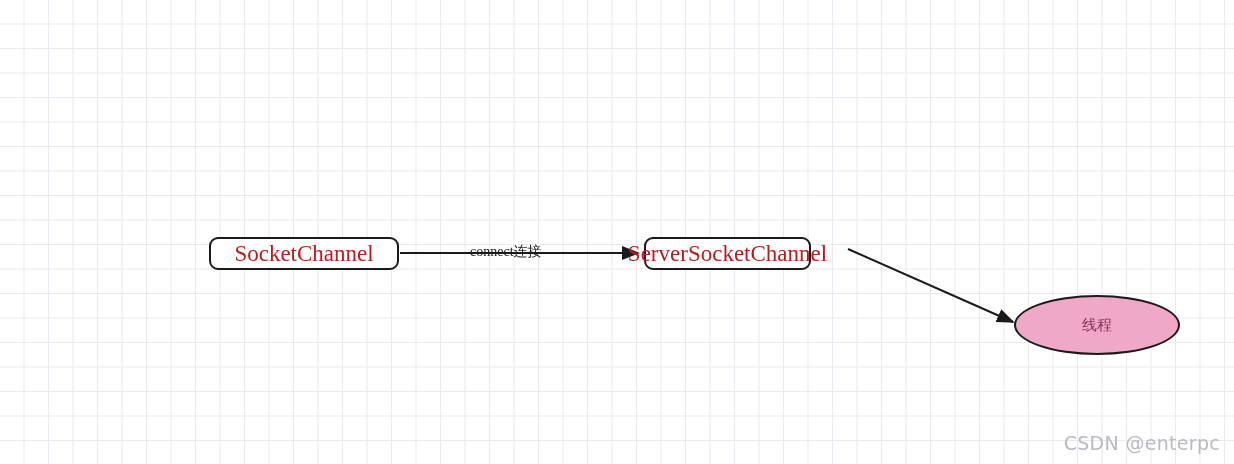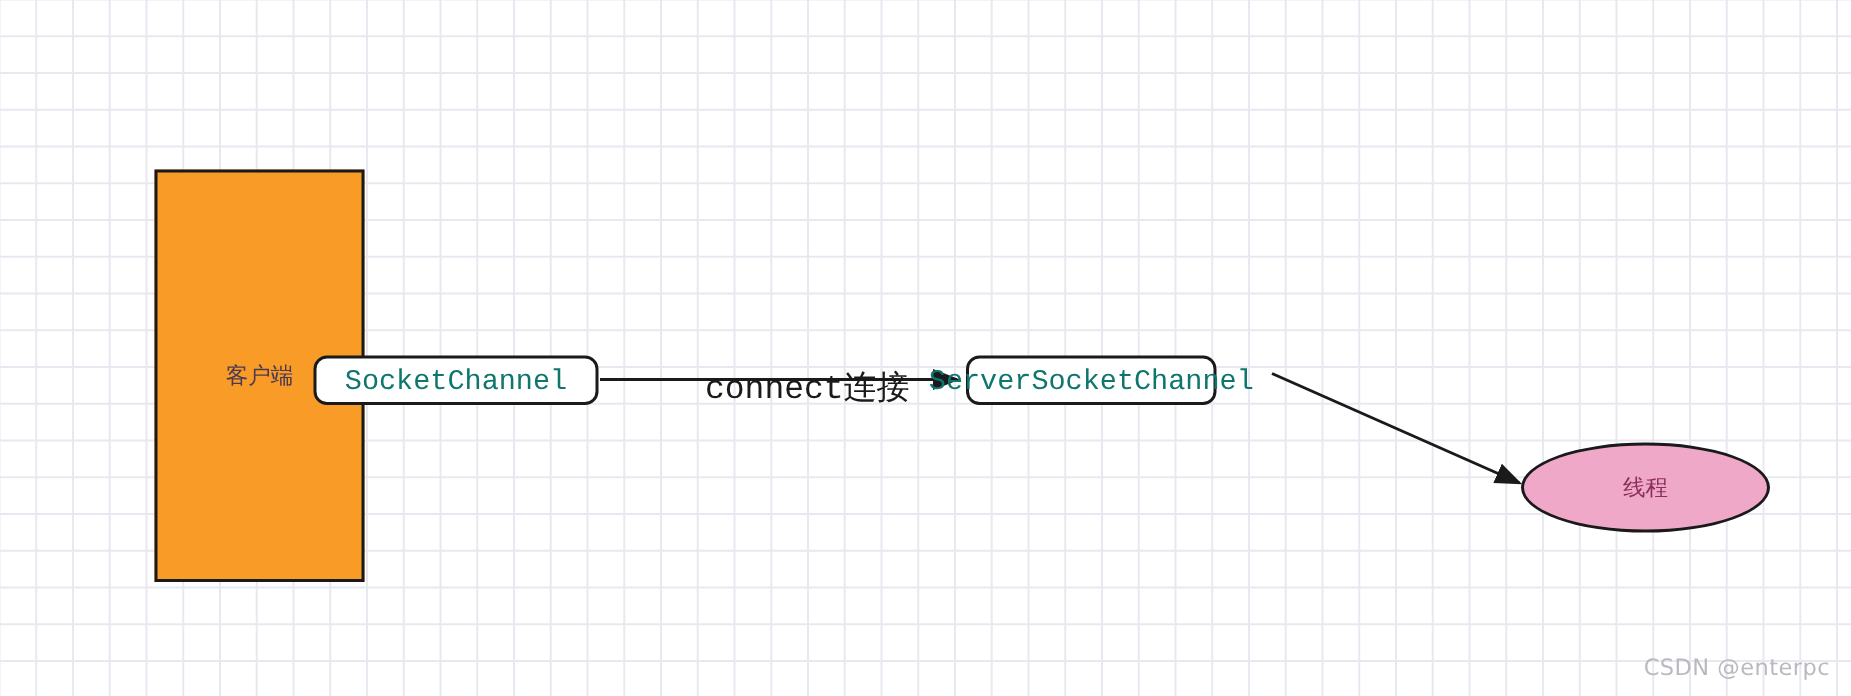--- a/index.html
+++ b/index.html
@@ -55,23 +55,23 @@
     top: 129px;
     font-size: 15px;
     color: #4a3a52;
     font-family: "DejaVu Sans", sans-serif;
     white-space: nowrap;
   }
   .rounded-node {
     background: #ffffff;
     border: 2px solid #1a1a1a;
     border-radius: 9px;
-    font-size: 19px;
-    color: #0f766e;
-    font-family: Liberation Mono, monospace;
+    font-size: 23px;
+    color: #b91c1c;
+    font-family: Liberation Serif, serif;
   }
   .socket-channel {
     left: 209px;
     top: 237px;
     width: 190px;
     height: 33px;
   }
   .server-socket-channel {
     left: 644px;
     top: 237px;
@@ -87,31 +87,31 @@
     border: 2px solid #1a1a1a;
     border-radius: 50%;
     font-size: 15px;
     color: #8a2f5a;
     font-family: Liberation Mono, monospace;
   }
   .edge-label {
     position: absolute;
     left: 470px;
     top: 243px;
-    font-size: 22px;
+    font-size: 14px;
     color: #1a1a1a;
     background: transparent;
-    font-family: Liberation Mono, monospace;
+    font-family: Liberation Serif, serif;
     white-space: nowrap;
   }
   .watermark {
     position: absolute;
     right: 14px;
     bottom: 10px;
-    font-size: 15px;
+    font-size: 19px;
     color: #b9b9c2;
     font-family: "DejaVu Sans", sans-serif;
     letter-spacing: 0.3px;
   }
   svg.overlay {
     position: absolute;
     left: 0;
     top: 0;
     width: 1234px;
     height: 464px;
@@ -126,23 +126,20 @@
   <svg class="overlay">
     <defs>
       <marker id="arrow" markerWidth="10" markerHeight="10" refX="8" refY="3.5" orient="auto" markerUnits="strokeWidth">
         <polygon points="0 0, 9 3.5, 0 7" fill="#1a1a1a"></polygon>
       </marker>
     </defs>
     <line x1="400" y1="253" x2="638" y2="253" stroke="#1a1a1a" stroke-width="2" marker-end="url(#arrow)"></line>
     <line x1="848" y1="249" x2="1013" y2="322" stroke="#1a1a1a" stroke-width="2" marker-end="url(#arrow)"></line>
   </svg>
 
-  <div class="node client-box">
-    <span class="lbl">客户端</span>
-  </div>
 
 
   <div class="node rounded-node socket-channel">
     <span>SocketChannel</span>
   </div>
 
   <div class="node rounded-node server-socket-channel">
     <span>ServerSocketChannel</span>
   </div>
 

